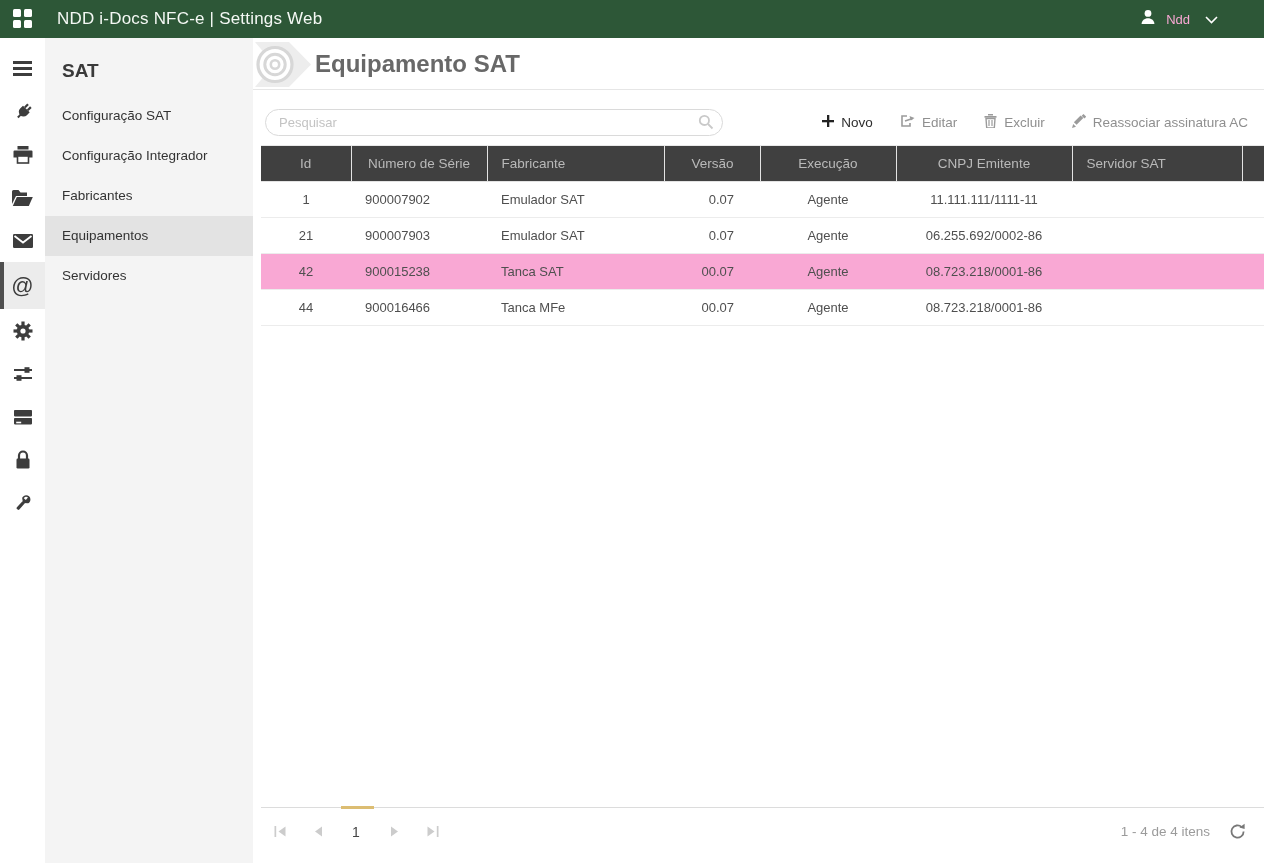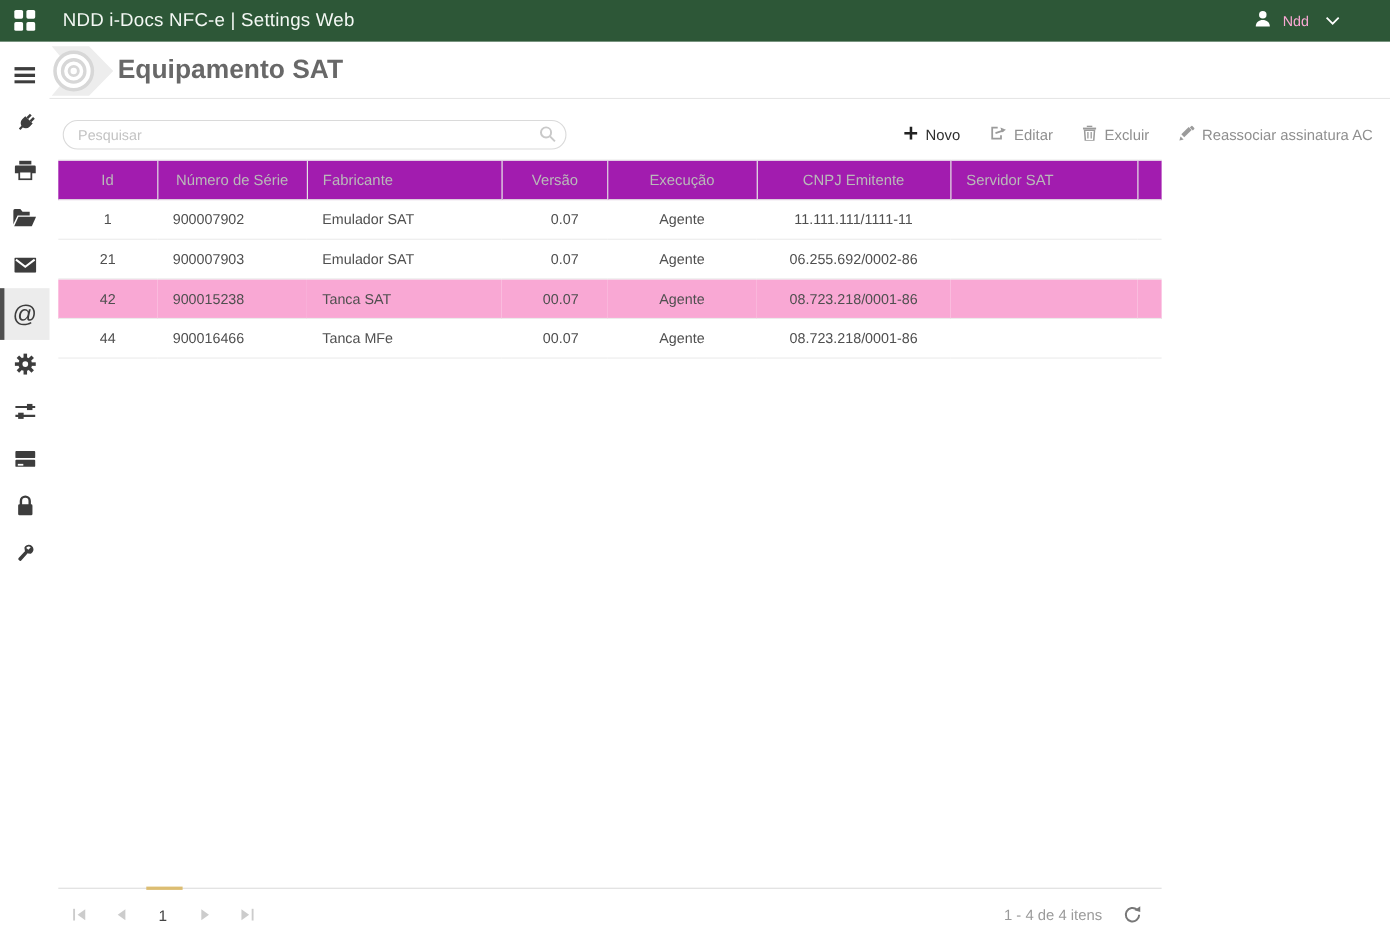--- a/index.html
+++ b/index.html
@@ -46,21 +46,21 @@
   .search-box .mag { position:absolute; right:9px; top:5px; }
   .actions { margin-left:auto; display:flex; align-items:center; gap:27px; padding-right:6px; }
   .tb-btn { background:none; border:none; display:flex; align-items:center; gap:7px;
     font-family:inherit; font-size:13.5px; cursor:pointer; padding:0; }
   .tb-btn.primary { color:#2e2e2e; }
   .tb-btn.dim { color:#8f8f8f; }
 
   
   .grid-wrap { margin-left:8px; flex:none; }
   table { border-collapse:collapse; table-layout:fixed; width:1003px; }
-  thead th { background:#a21caf; color:#b9b9b9; font-weight:400; font-size:13.5px; height:36px;
+  thead th { background:#404040; color:#b9b9b9; font-weight:400; font-size:13.5px; height:36px;
     border-top:1px solid #e9e9e9; border-bottom:1px solid #e3e3e3; cursor:pointer; }
   thead th + th { border-left:1px solid #e3e3e3; }
   tbody td { height:36px; font-size:13px; color:#4f4f4f; border-bottom:1px solid #ececec; }
   tbody tr { cursor:pointer; background:#fff; }
   tbody tr.alt { background:#f9a8d4; }
   .a-c { text-align:center; }
   .a-l { text-align:left; padding-left:14px; }
   .a-r { text-align:right; padding-right:26px; }
 
   .grid-filler { flex:1; }
@@ -195,20 +195,28 @@
     <div class="rail-item">
       <svg width="20" height="20" viewBox="0 0 20 20">
           <g transform="rotate(42 10 10)" fill="#3d3d3d">
             <path d="M10 1a4.3 4.3 0 0 0-4.3 4.3c0 .5.1 1 .3 1.5L10 10l4-3.2c.2-.5.3-1 .3-1.5A4.3 4.3 0 0 0 10 1zm0 1.6v3.2l-2.6.1a2.7 2.7 0 0 1 2.6-3.3z"></path>
             <rect x="8.4" y="8.5" width="3.2" height="10" rx="1.2"></rect>
           </g>
         </svg>
     </div>
   </nav>
 
+  <aside class="sidebar">
+    <h2>SAT</h2>
+    <div class="side-item">Configuração SAT</div>
+    <div class="side-item">Configuração Integrador</div>
+    <div class="side-item">Fabricantes</div>
+    <div class="side-item selected">Equipamentos</div>
+    <div class="side-item">Servidores</div>
+  </aside>
 
   <main class="main">
     <div class="page-header">
       <span class="ph-icon">
         <svg width="64" height="51" viewBox="0 0 64 51">
             <polygon points="2,3 36,3 58,25.5 36,48 2,48 21,25.5" fill="#ededed"></polygon>
             <circle cx="22" cy="25.5" r="17" fill="#fff" stroke="#d7d7d7" stroke-width="3.2"></circle>
             <circle cx="22" cy="25.5" r="10.2" fill="none" stroke="#d7d7d7" stroke-width="3"></circle>
             <circle cx="22" cy="25.5" r="4.2" fill="none" stroke="#d7d7d7" stroke-width="2.6"></circle>
           </svg>

